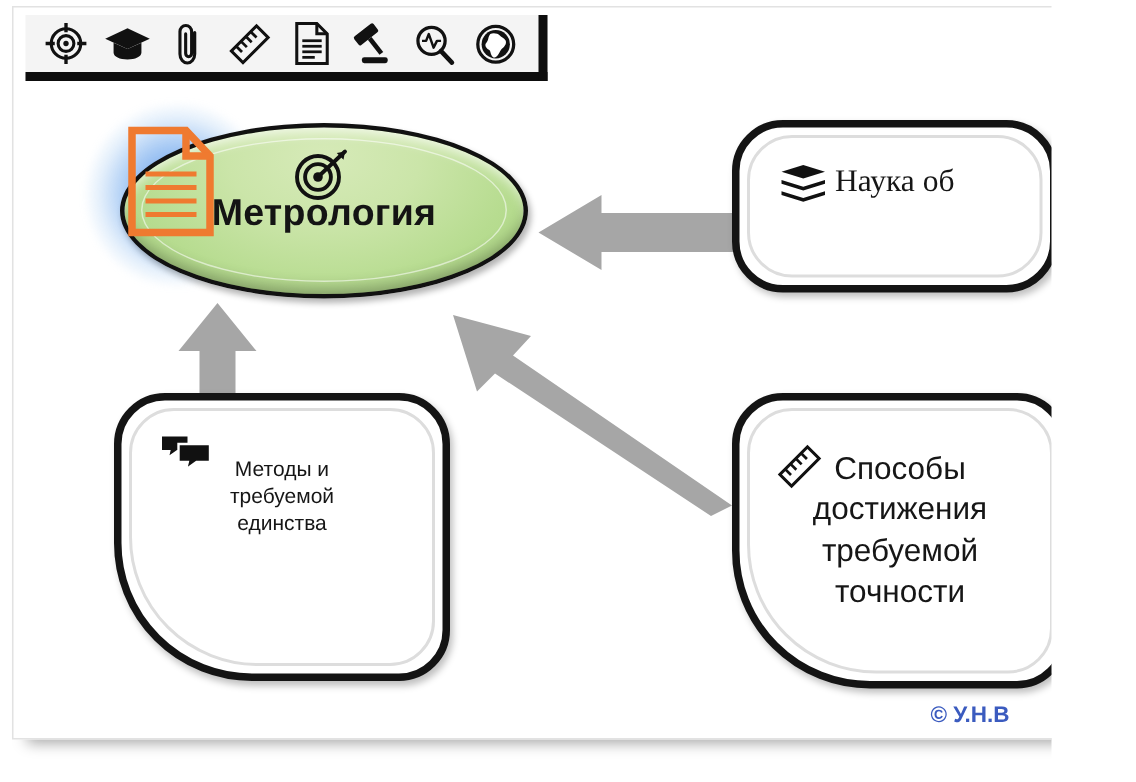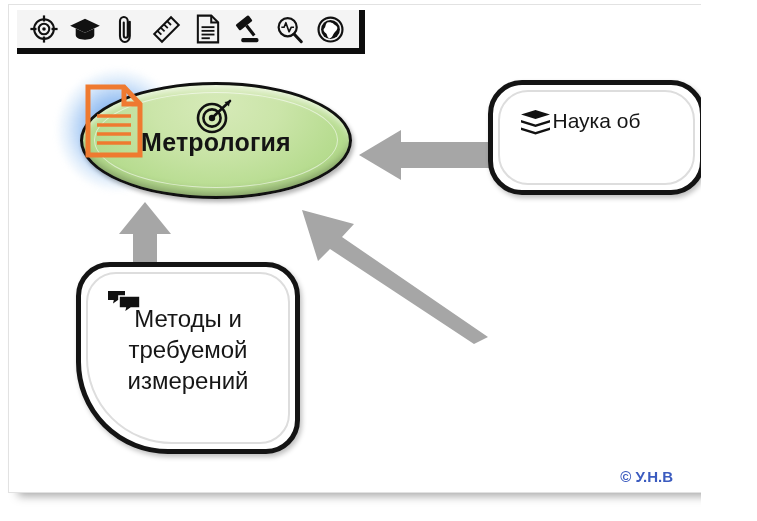--- a/index.html
+++ b/index.html
@@ -145,34 +145,34 @@
     line-height: 1.30;
   }
 
   
   #node-science {
     left: 488px; top: 80px; width: 217px; height: 115px;
     border-radius: 34px;
   }
   #node-science .inner-stroke { border-radius: 30px; }
   #node-science .node-text {
-    top: 22px; font-size: 21px; padding: 0 14px;
+    top: 22px; font-size: 21px; padding: 0 14px; font-family: Liberation Serif, serif;
   }
   #books-icon {
     position: absolute; left: 26px; top: 24px; width: 33px; height: 27px;
   }
 
   
   #node-methods {
     left: 76px; top: 262px; width: 224px; height: 192px;
     border-radius: 34px 34px 34px 92px;
   }
   #node-methods .inner-stroke { border-radius: 30px 30px 30px 86px; }
   #node-methods .node-text {
-    top: 36px; font-size: 24px; padding: 0 16px;
+    top: 36px; font-size: 14px; padding: 0 16px;
   }
   #speech-icon {
     position: absolute; left: 26px; top: 22px; width: 34px; height: 26px;
   }
 
   
   #node-accuracy {
     left: 488px; top: 262px; width: 224px; height: 197px;
     border-radius: 34px 34px 34px 92px;
   }
@@ -352,20 +352,40 @@
     <span class="inner-stroke"></span>
     <span id="speech-icon">
       <svg viewBox="0 0 34 26" width="34" height="26">
         <path d="M1 2 L18 2 L18 11 L11 11 L6 14.5 L6.8 11 L1 11 Z" fill="#111"></path>
         <path d="M12 7 L33 7 L33 19 L24 19 L17 24 L18.2 19 L12 19 Z" fill="#111" stroke="#ffffff" stroke-width="1.6"></path>
       </svg>
     </span>
     <div class="node-text">
       <div>Методы и</div>
       <div>требуемой</div>
-      <div>измерений</div>
-    </div>
-  </div>
-
+      <div>единства</div>
+    </div>
+  </div>
+
+  <div class="node" id="node-accuracy">
+    <span class="inner-stroke"></span>
+    <span id="ruler-icon">
+      <svg viewBox="0 0 36 36" width="36" height="36">
+        <g transform="rotate(-45 18 18)">
+          <rect x="5" y="12.5" width="26" height="11" fill="none" stroke="#111" stroke-width="2"></rect>
+          <line x1="10" y1="12.5" x2="10" y2="18" stroke="#111" stroke-width="1.8"></line>
+          <line x1="15" y1="12.5" x2="15" y2="18" stroke="#111" stroke-width="1.8"></line>
+          <line x1="20" y1="12.5" x2="20" y2="18" stroke="#111" stroke-width="1.8"></line>
+          <line x1="25" y1="12.5" x2="25" y2="18" stroke="#111" stroke-width="1.8"></line>
+        </g>
+      </svg>
+    </span>
+    <div class="node-text">
+      <div>Способы</div>
+      <div>достижения</div>
+      <div>требуемой</div>
+      <div>точности</div>
+    </div>
+  </div>
 
   <div id="copyright">© У.Н.В</div>
 
 </div>
 
 </body></html>

